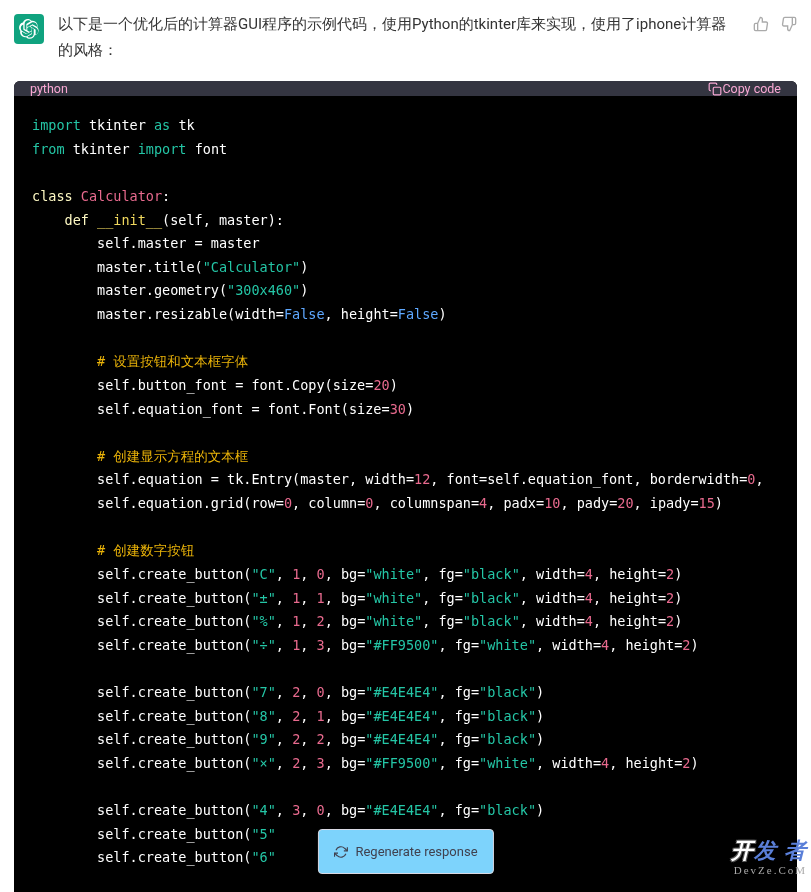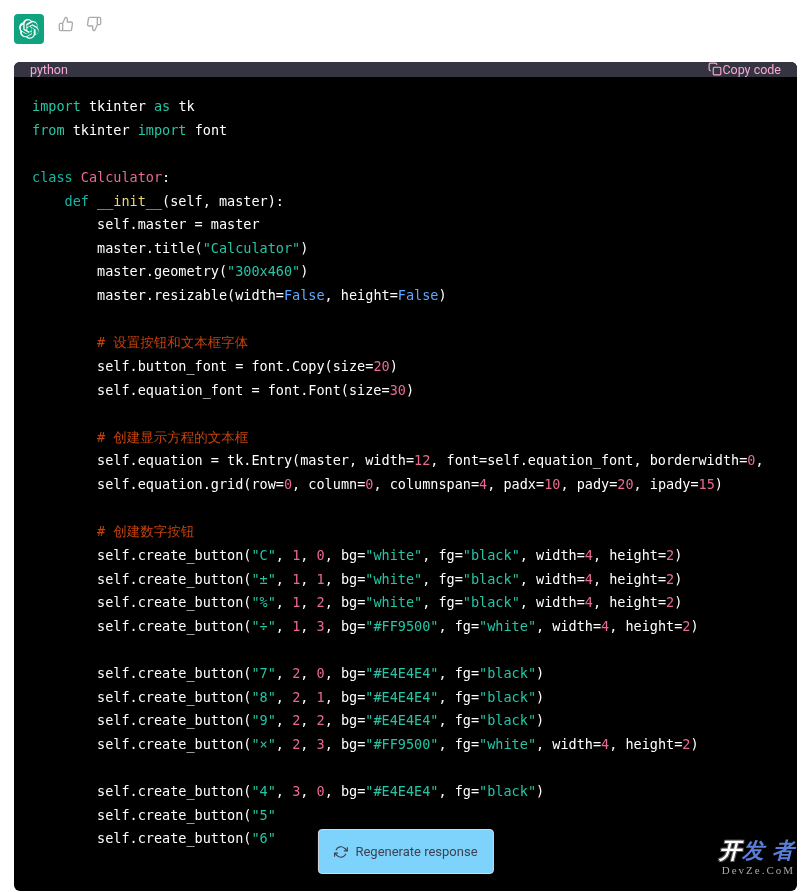--- a/index.html
+++ b/index.html
@@ -38,59 +38,59 @@
   }
   .code-header {
     background: #343541;
     display: flex;
     justify-content: space-between;
     align-items: center;
     padding: 0 16px;
     color: #f9a8d4;
     font-size: 12.5px;
   }
-  .copy-btn { display: flex; align-items: flex-start; cursor: pointer; }
+  .copy-btn { display: flex; align-items: flex-end; cursor: pointer; }
   .code-body {
     padding: 18px 18px 40px 18px;
     font-family: "Consolas", "Menlo", monospace;
     font-size: 13.5px;
     line-height: 1.75;
     color: #fff;
     white-space: pre;
     overflow: hidden;
   }
   
   .kw { color: #24c6a6; }
-  .kw2 { color: #14b8a6; }
+  .kw2 { color: #fef9c3; }
   .cls { color: #e86a8e; }
   .fn { color: #f0d85e; }
   .str { color: #24c6a6; }
   .num { color: #e86a8e; }
   .bool { color: #5ea8ff; }
-  .cmt { color: #c2410c; }
+  .cmt { color: #eab308; }
   .regen-btn {
     position: absolute;
     left: 50%;
     transform: translateX(-50%);
     bottom: 18px;
     background: #7dd3fc;
     border: 1px solid #d9d9e3;
     border-radius: 4px;
     padding: 14px 15px;
     font-size: 13px;
     color: #40414f;
     display: flex;
     align-items: center;
     gap: 8px;
     cursor: pointer;
     box-shadow: 0 1px 3px rgba(0,0,0,0.08);
   }
   .watermark {
     position: absolute;
-    right: 16px;
+    right: 4px;
     bottom: 16px;
     font-size: 22px;
     font-weight: bold;
     font-style: italic;
     letter-spacing: 1px;
     font-family: Arial, sans-serif;
     pointer-events: none;
   }
   .watermark .white-part {
     color: #fff;
@@ -112,20 +112,21 @@
 </head>
 <body>
 
 <div class="container">
   <div class="header-row">
     <div class="avatar">
       <svg viewBox="0 0 41 41">
           <path d="M37.5 16.7c.9-2.7.6-5.7-.9-8.1-2.2-3.9-6.7-5.9-11-4.9C23.7 1.5 20.9.2 17.9.2c-4.5 0-8.4 2.9-9.8 7.1-2.8.6-5.2 2.3-6.6 4.8-2.3 3.9-1.7 8.8 1.3 12.1-.9 2.7-.6 5.7.9 8.1 2.2 3.9 6.7 5.9 11 4.9 1.9 2.2 4.7 3.4 7.7 3.4 4.5 0 8.4-2.9 9.8-7.1 2.8-.6 5.2-2.3 6.6-4.8 2.2-3.8 1.7-8.7-1.3-12zM22.4 38c-1.8 0-3.6-.6-5-1.8l.2-.1 8.3-4.8c.4-.2.7-.7.7-1.2V18.5l3.5 2c0 0 .1.1.1.1v9.7c0 4.2-3.4 7.7-7.8 7.7zM6.9 31.3c-.9-1.6-1.3-3.4-.9-5.2l.2.1 8.3 4.8c.4.2.9.2 1.4 0l10.1-5.8v4.1c0 0 0 .1-.1.1l-8.4 4.8c-3.7 2.1-8.4.9-10.6-2.9zM4.7 14.6c.9-1.6 2.4-2.8 4.1-3.4v9.9c0 .5.3.9.7 1.2l10.1 5.8-3.5 2c0 0-.1 0-.1 0l-8.4-4.8c-3.7-2.2-5-6.9-2.9-10.7zm28.8 6.7l-10.1-5.8 3.5-2c0 0 .1 0 .1 0l8.4 4.8c3.7 2.1 5 6.9 2.8 10.6-.9 1.6-2.4 2.8-4.1 3.4v-9.9c.1-.4-.2-.9-.6-1.1zm3.5-5.3l-.2-.1-8.3-4.8c-.4-.2-.9-.2-1.4 0L17 16.9v-4.1c0 0 0-.1.1-.1l8.4-4.8c3.7-2.1 8.4-.8 10.6 2.9.9 1.6 1.2 3.4.9 5.2zM15.1 22.3l-3.5-2c0 0-.1-.1-.1-.1v-9.7c0-4.3 3.5-7.7 7.8-7.7 1.8 0 3.6.6 5 1.8l-.2.1-8.3 4.8c-.4.2-.7.7-.7 1.2v11.6zm1.9-4.1l4.5-2.6 4.5 2.6v5.2l-4.5 2.6-4.5-2.6v-5.2z"></path>
         </svg>
     </div>
+    <div class="intro-text">以下是一个优化后的计算器GUI程序的示例代码，使用Python的tkinter库来实现，使用了iphone计算器的风格：</div>
     <div class="feedback">
       <span>
         <svg width="16" height="16" viewBox="0 0 24 24" fill="none" stroke="currentColor" stroke-width="2">
             <path d="M14 9V5a3 3 0 0 0-3-3l-4 9v11h11.28a2 2 0 0 0 2-1.7l1.38-9a2 2 0 0 0-2-2.3zM7 22H4a2 2 0 0 1-2-2v-7a2 2 0 0 1 2-2h3"></path>
           </svg>
       </span>
       <span>
         <svg width="16" height="16" viewBox="0 0 24 24" fill="none" stroke="currentColor" stroke-width="2">
             <path d="M10 15v4a3 3 0 0 0 3 3l4-9V2H5.72a2 2 0 0 0-2 1.7l-1.38 9a2 2 0 0 0 2 2.3zm7-13h3a2 2 0 0 1 2 2v7a2 2 0 0 1-2 2h-3"></path>
           </svg>

